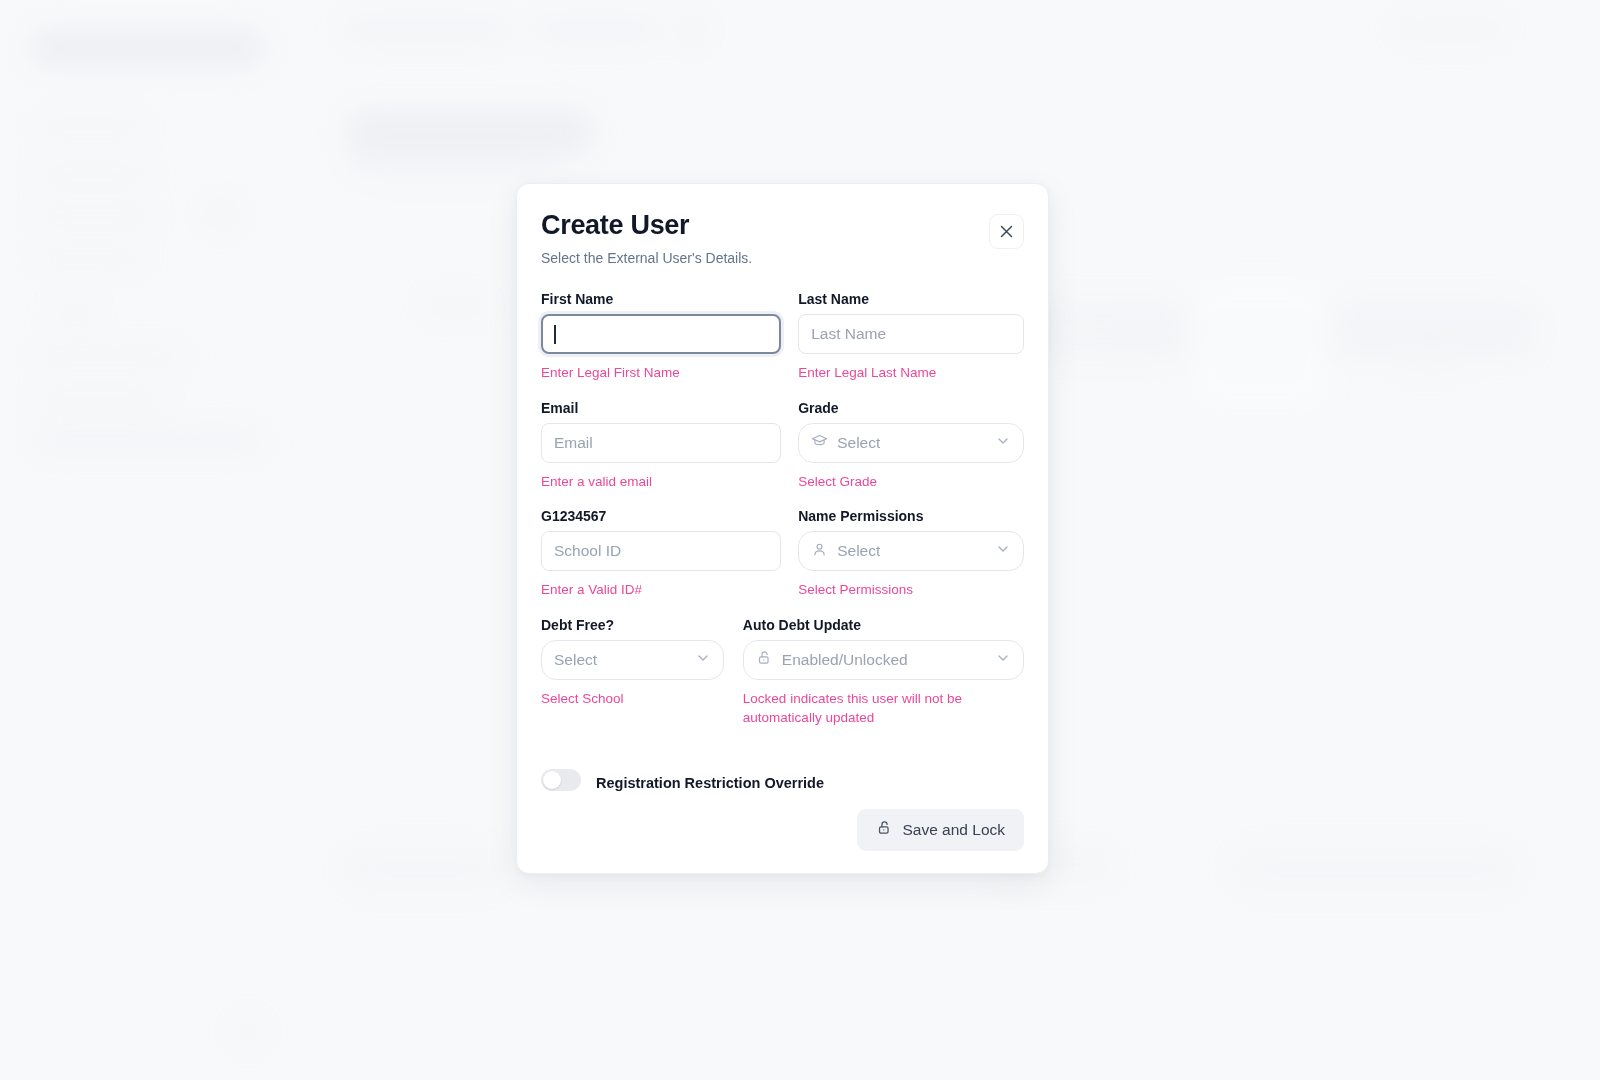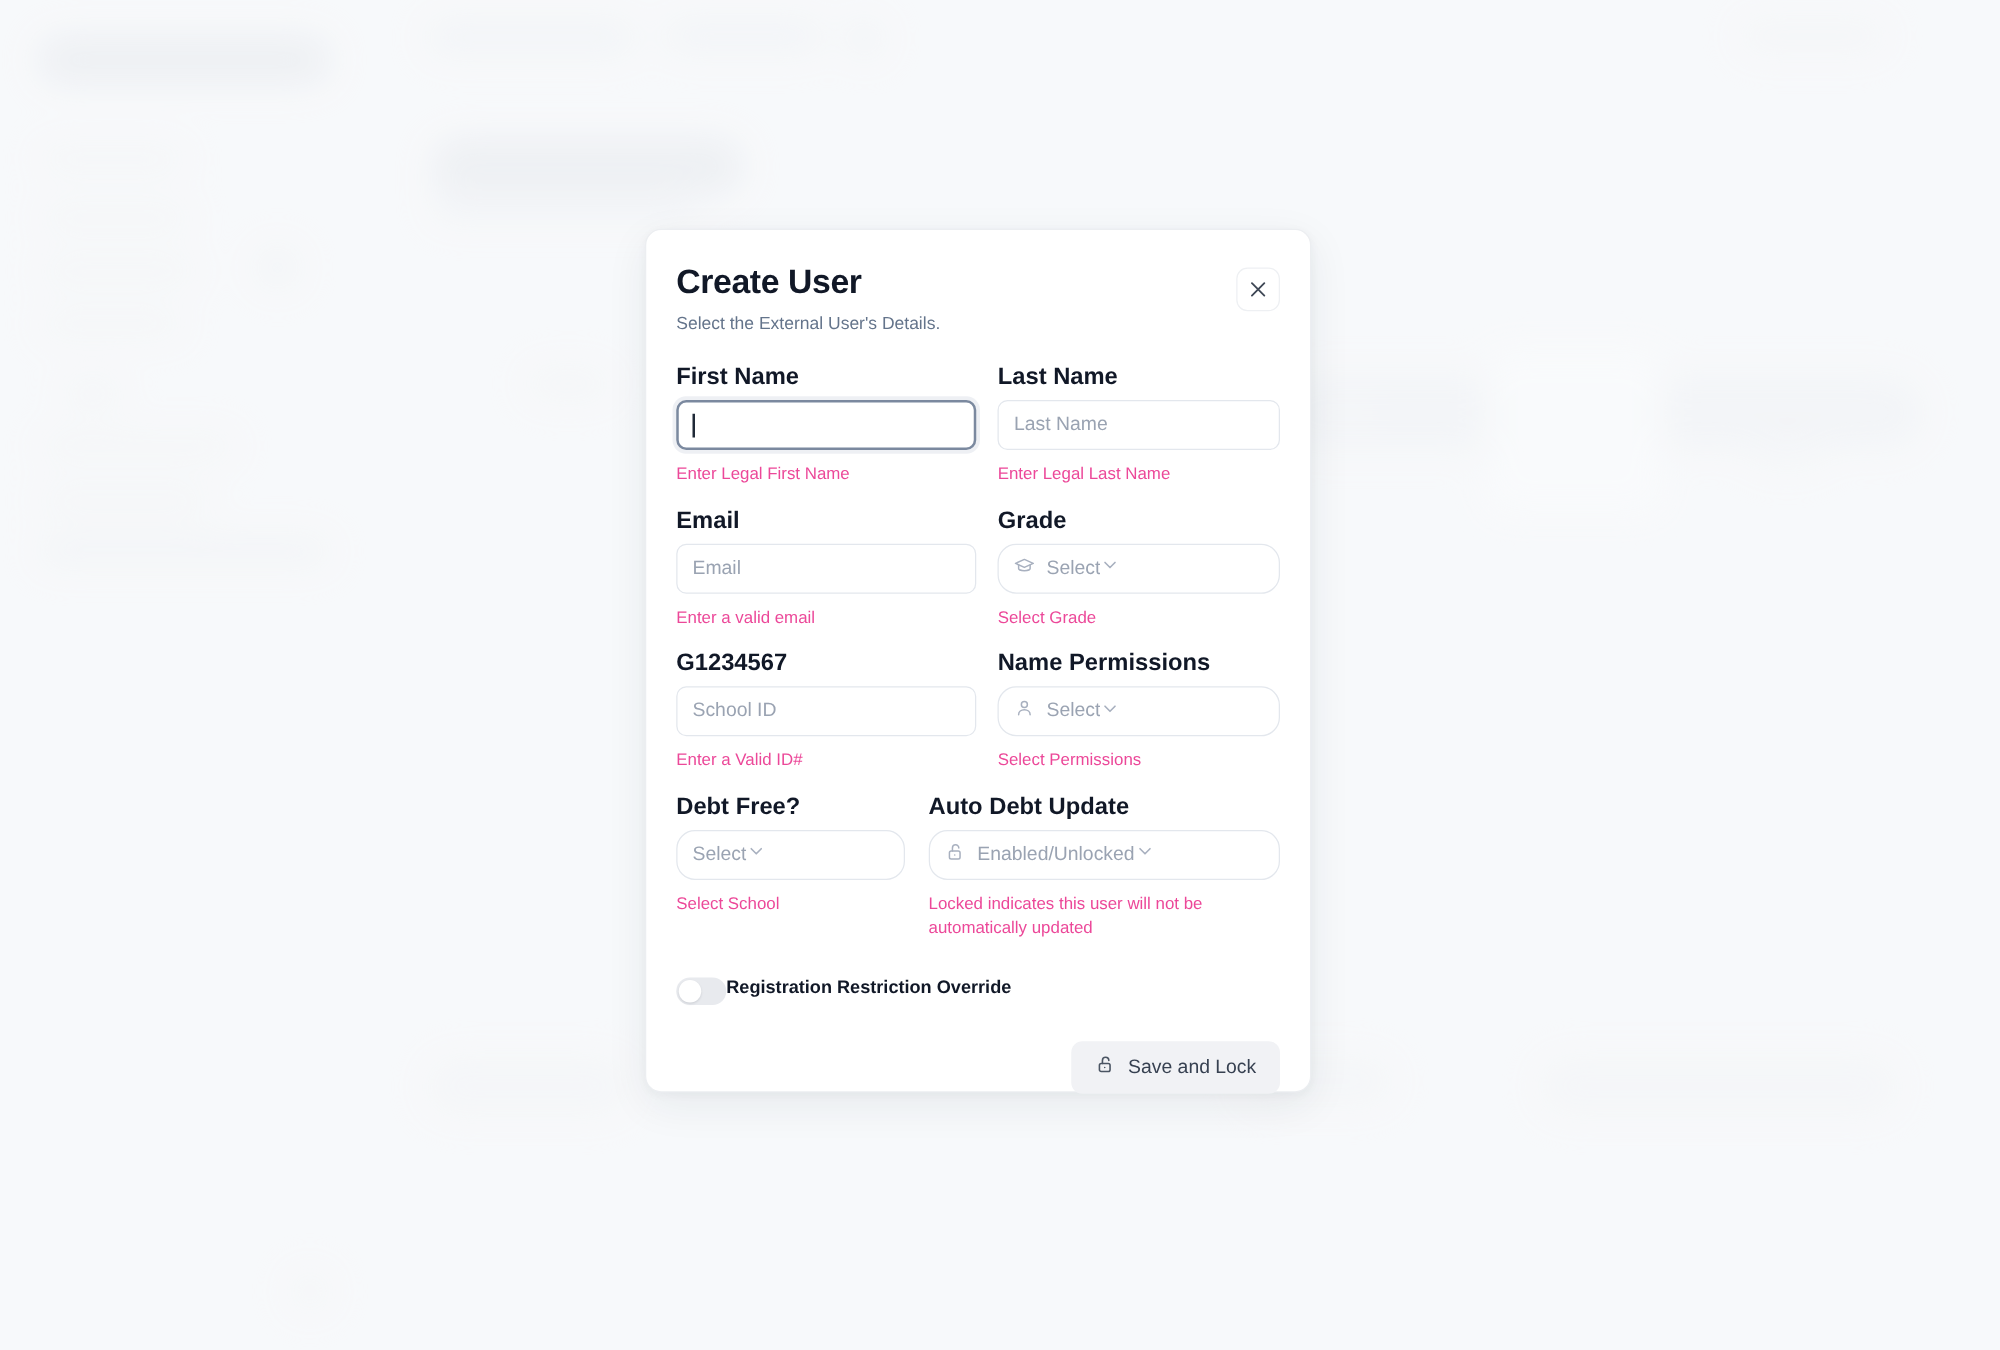--- a/index.html
+++ b/index.html
@@ -103,41 +103,41 @@
     display: flex;
     gap: 0;
   }
   .col-left  { width: 251px; margin-right: 17px; }
   .col-right { width: 236px; }
 
   .row-last .col-left  { width: 186px; margin-right: 19px; }
   .row-last .col-right { width: 286px; }
 
   .field-label {
-    font-size: 19px;
+    font-size: 14px;
     font-weight: bold;
     color: #111827;
     margin-bottom: 7px;
     white-space: nowrap;
   }
 
   .control {
     height: 40px;
     border: 1px solid #e3e7ed;
     border-radius: 8px;
     background: #ffffff;
     display: flex;
     align-items: center;
     padding: 0 12px;
     font-size: 15.5px;
     color: #9aa3b2;
     width: 100%;
   }
   .control.select {
-    justify-content: flex-start;
+    justify-content: space-between;
     cursor: pointer;
     border-radius: 15px;
   }
   .select-inner {
     display: flex;
     align-items: center;
     gap: 9px;
     overflow: hidden;
     white-space: nowrap;
   }
@@ -163,21 +163,22 @@
 
   .row + .row { margin-top: 17px; }
   .row-2 { margin-top: 19px; }
 
   .icon-muted { color: #a8b0bf; display: block; flex: none; }
 
   
   .toggles { margin-top: 30px; }
   .toggle-row {
     display: flex;
-    align-items: flex-start;
+    align-items: flex-end;
+    gap: 15px;
     height: 33px;
   }
   .toggle-row + .toggle-row { margin-top: 6px; }
   .switch {
     width: 40px;
     height: 22px;
     border-radius: 999px;
     background: #e8eaee;
     position: relative;
     cursor: pointer;

